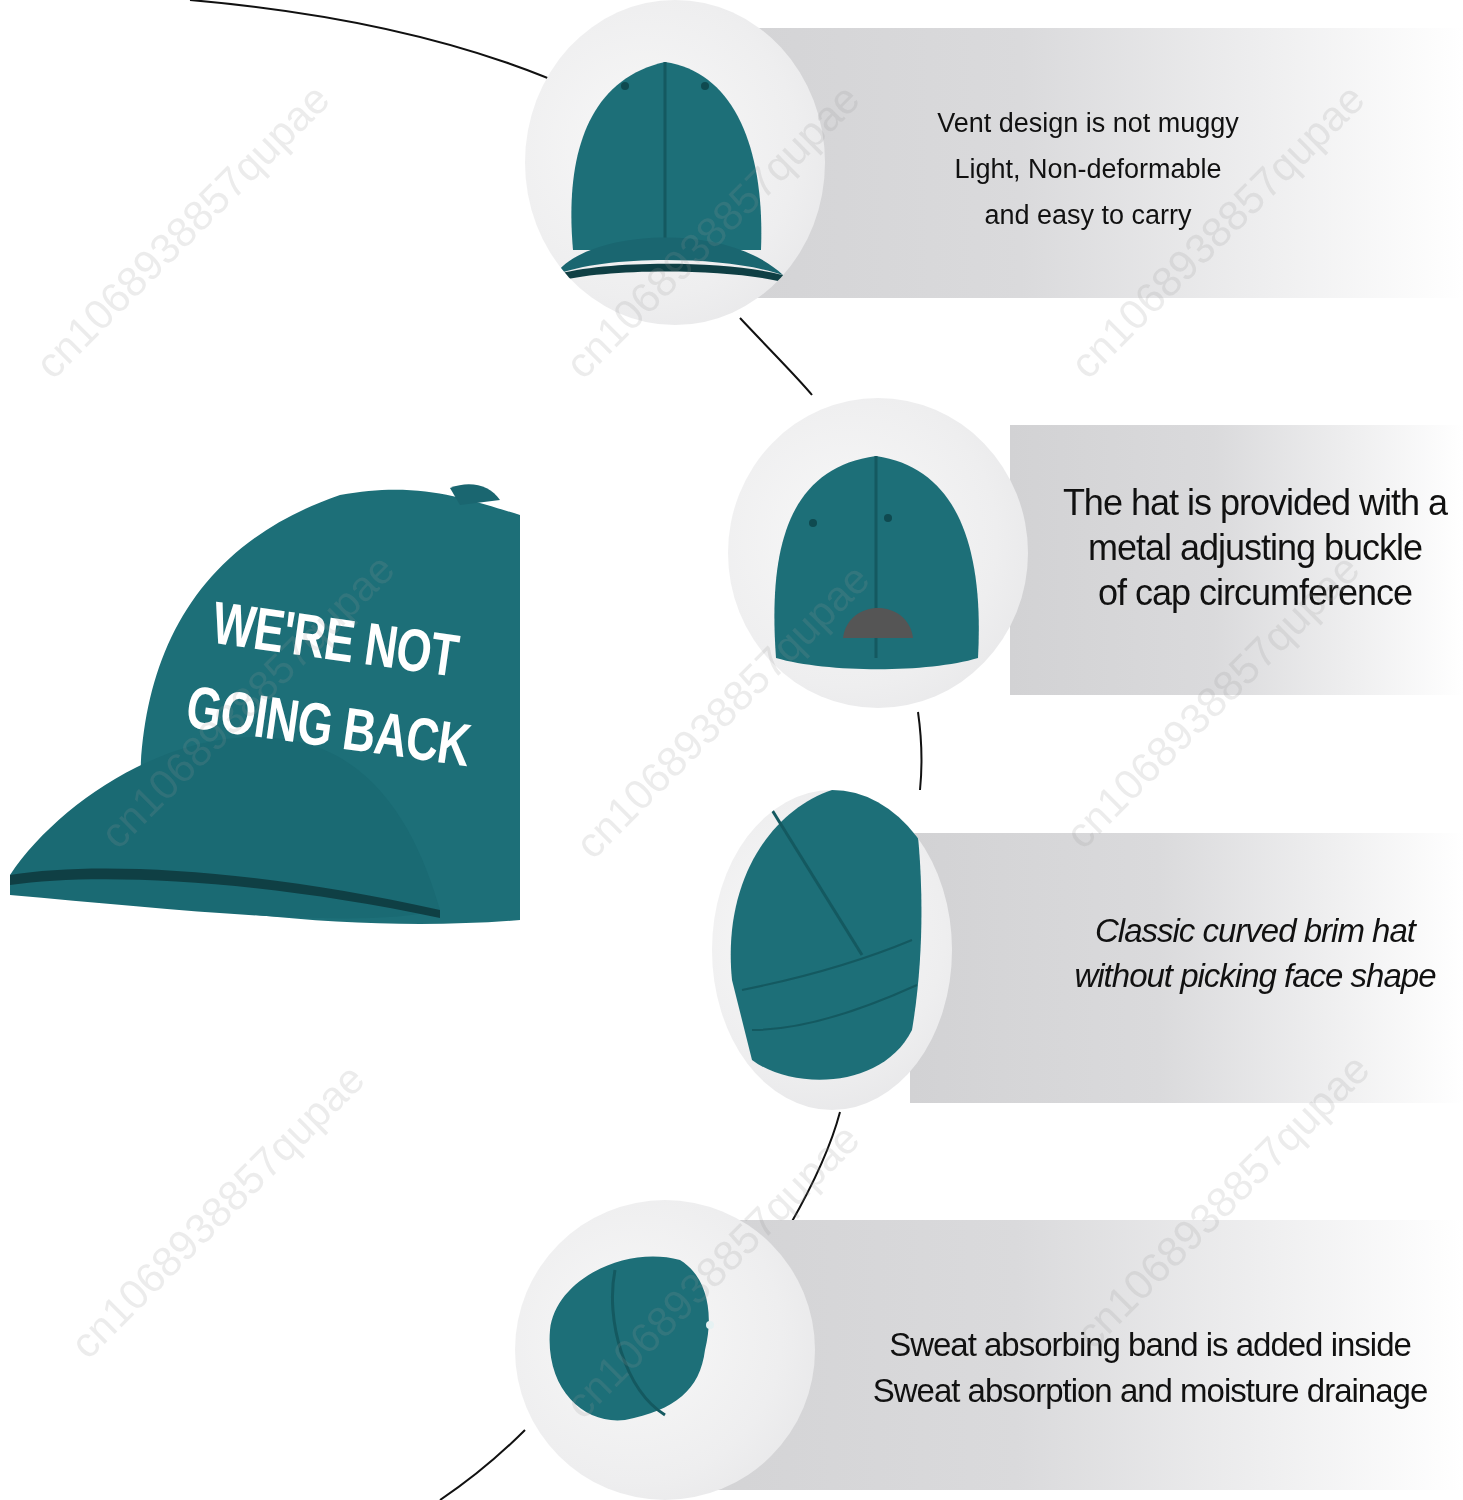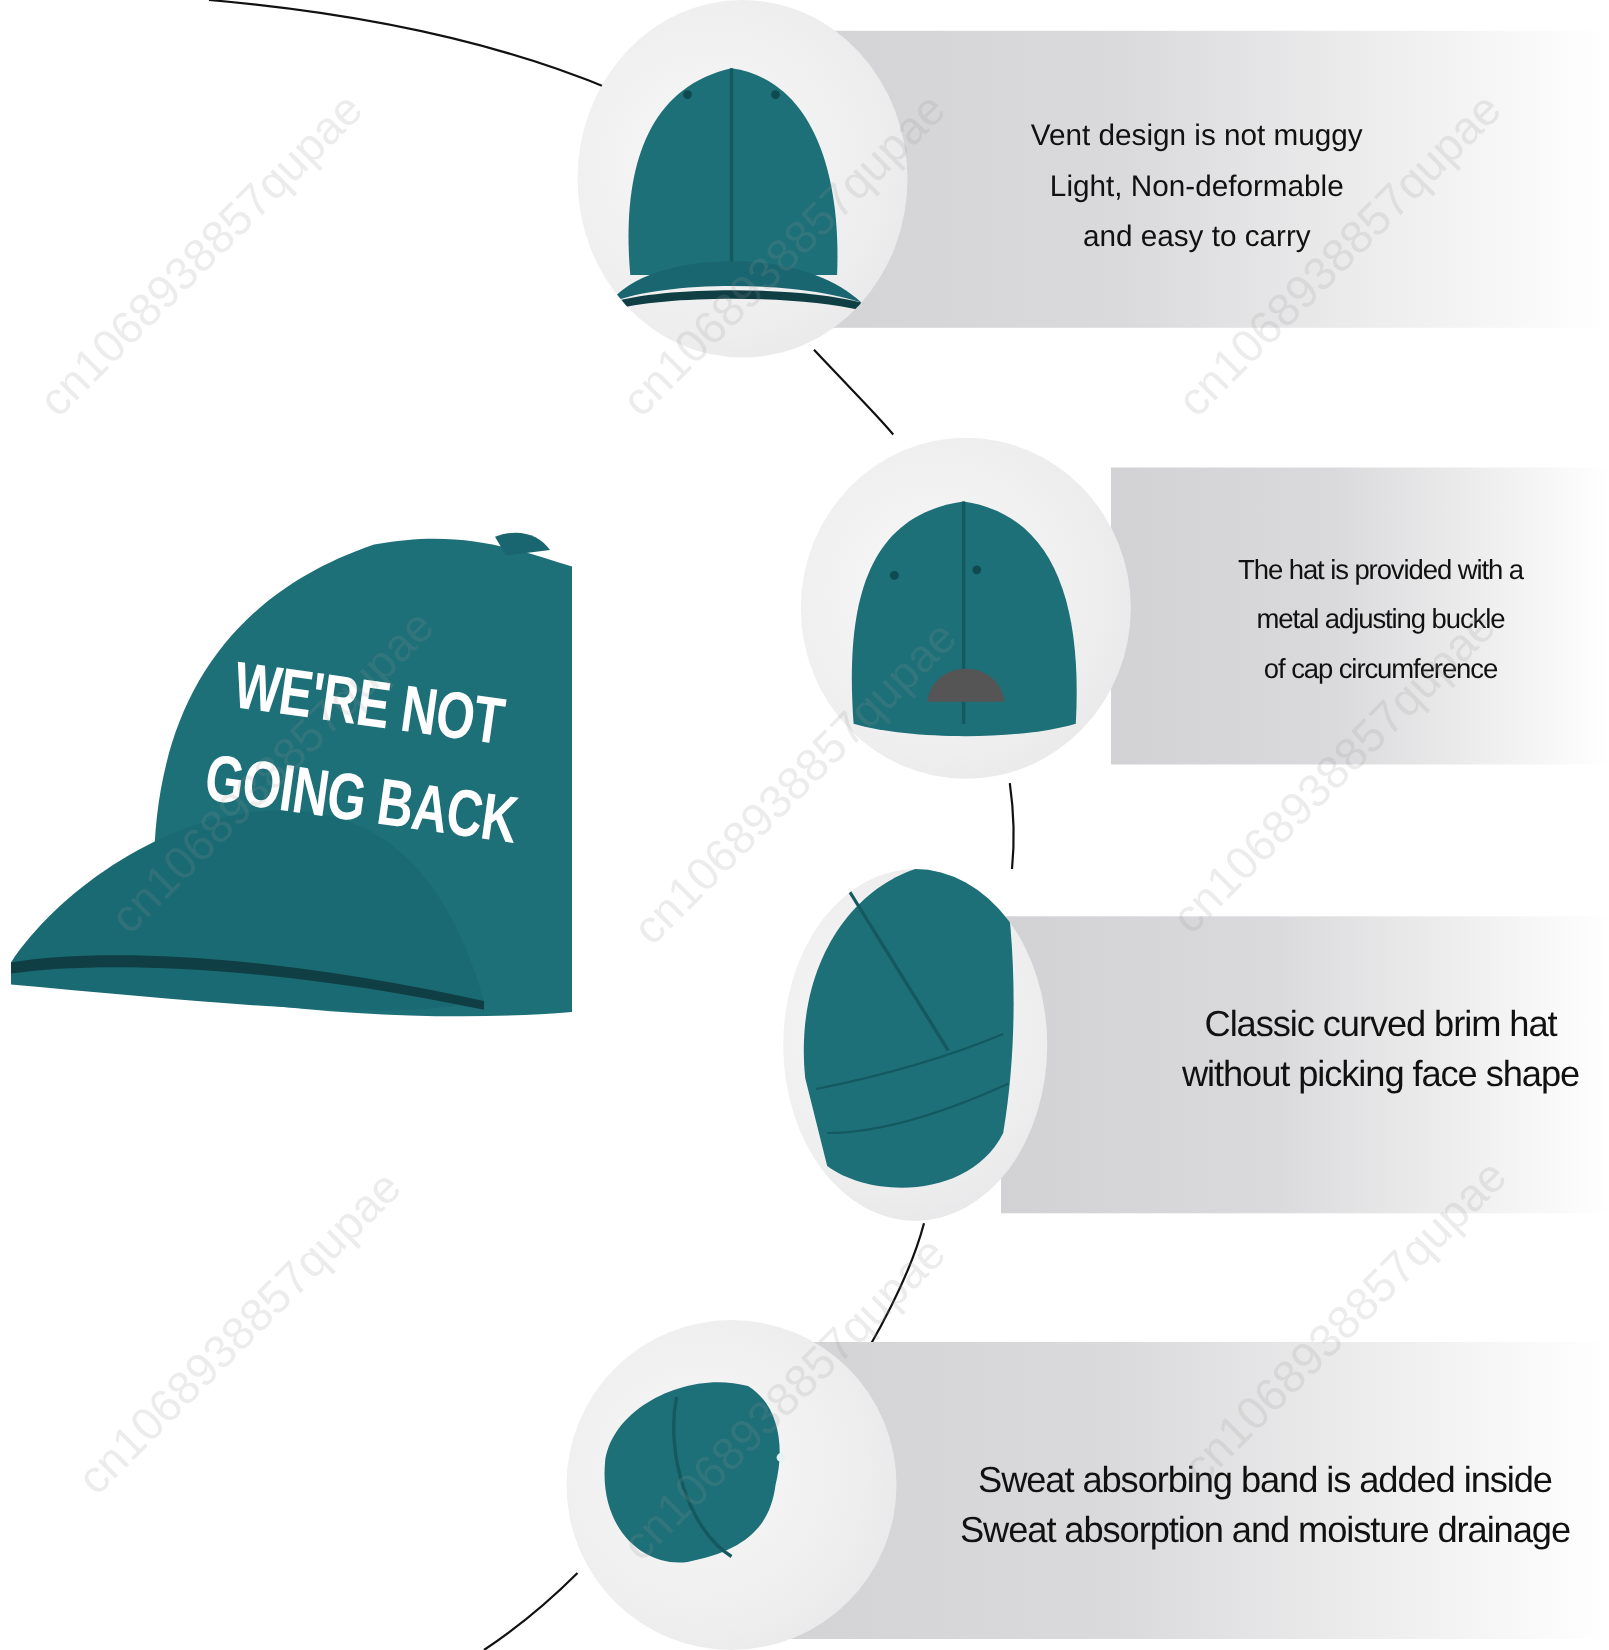--- a/index.html
+++ b/index.html
@@ -44,36 +44,36 @@
 <div class="panel" style="left:1010px; top:425px; width:453px; height:270px;"></div>
 <div class="circle" style="left:728px; top:398px; width:300px; height:310px;">
   <svg class="cap" width="300" height="310" viewBox="0 0 300 310">
     <path d="M 48 260 C 40 150 60 70 148 58 C 230 70 256 150 250 260 C 200 275 100 275 48 260 Z" fill="#1d6f78"></path>
     <path d="M 148 58 L 148 260" stroke="#145960" stroke-width="3"></path>
     <path d="M 115 240 C 120 200 180 200 185 240 Z" fill="#555"></path>
     <circle cx="85" cy="125" r="4" fill="#0f4a50"></circle>
     <circle cx="160" cy="120" r="4" fill="#0f4a50"></circle>
   </svg>
 </div>
-<div class="panel-text" style="left:1055px; top:496px; width:400px; font-size:25px; line-height:45px; letter-spacing:-1px;">
+<div class="panel-text" style="left:1055px; top:480px; width:400px; font-size:36px; line-height:45px; letter-spacing:-1px;">
   <div>The hat is provided with a</div>
   <div>metal adjusting buckle</div>
   <div>of cap circumference</div>
 </div>
 
 <div class="panel" style="left:910px; top:833px; width:553px; height:270px;"></div>
 <div class="circle" style="left:712px; top:790px; width:240px; height:320px;">
   <svg class="cap" width="240" height="320" viewBox="0 0 240 320">
     <path d="M 20 190 C 10 90 60 20 120 0 L 200 0 C 210 60 215 150 200 240 C 170 300 80 300 40 270 Z" fill="#1d6f78"></path>
     <path d="M 60 20 L 150 165" stroke="#145960" stroke-width="3"></path>
     <path d="M 30 200 C 80 190 140 175 200 150" stroke="#145960" stroke-width="2" fill="none"></path>
     <path d="M 40 240 C 90 240 150 220 205 195" stroke="#145960" stroke-width="2" fill="none"></path>
   </svg>
 </div>
-<div class="panel-text" style="left:1055px; top:908px; width:400px; font-size:33px; line-height:45px; letter-spacing:-1px;">
+<div class="panel-text" style="left:1055px; top:908px; width:400px; font-size:33px; line-height:45px; letter-spacing:-1px;font-style:italic;">
   <div>Classic curved brim hat</div>
   <div>without picking face shape</div>
 </div>
 
 <div class="panel" style="left:650px; top:1220px; width:813px; height:270px;"></div>
 <div class="circle" style="left:515px; top:1200px; width:300px; height:300px;">
   <svg class="cap" width="300" height="300" viewBox="0 0 300 300">
     <path d="M 35 130 C 40 80 110 45 165 60 C 190 75 200 110 190 150 C 185 190 160 210 110 220 C 70 225 30 190 35 130 Z" fill="#1d6f78"></path>
     <path d="M 100 70 C 90 120 110 190 150 215" stroke="#145960" stroke-width="3" fill="none"></path>
     <circle cx="195" cy="125" r="4" fill="#e6f2f3"></circle>

